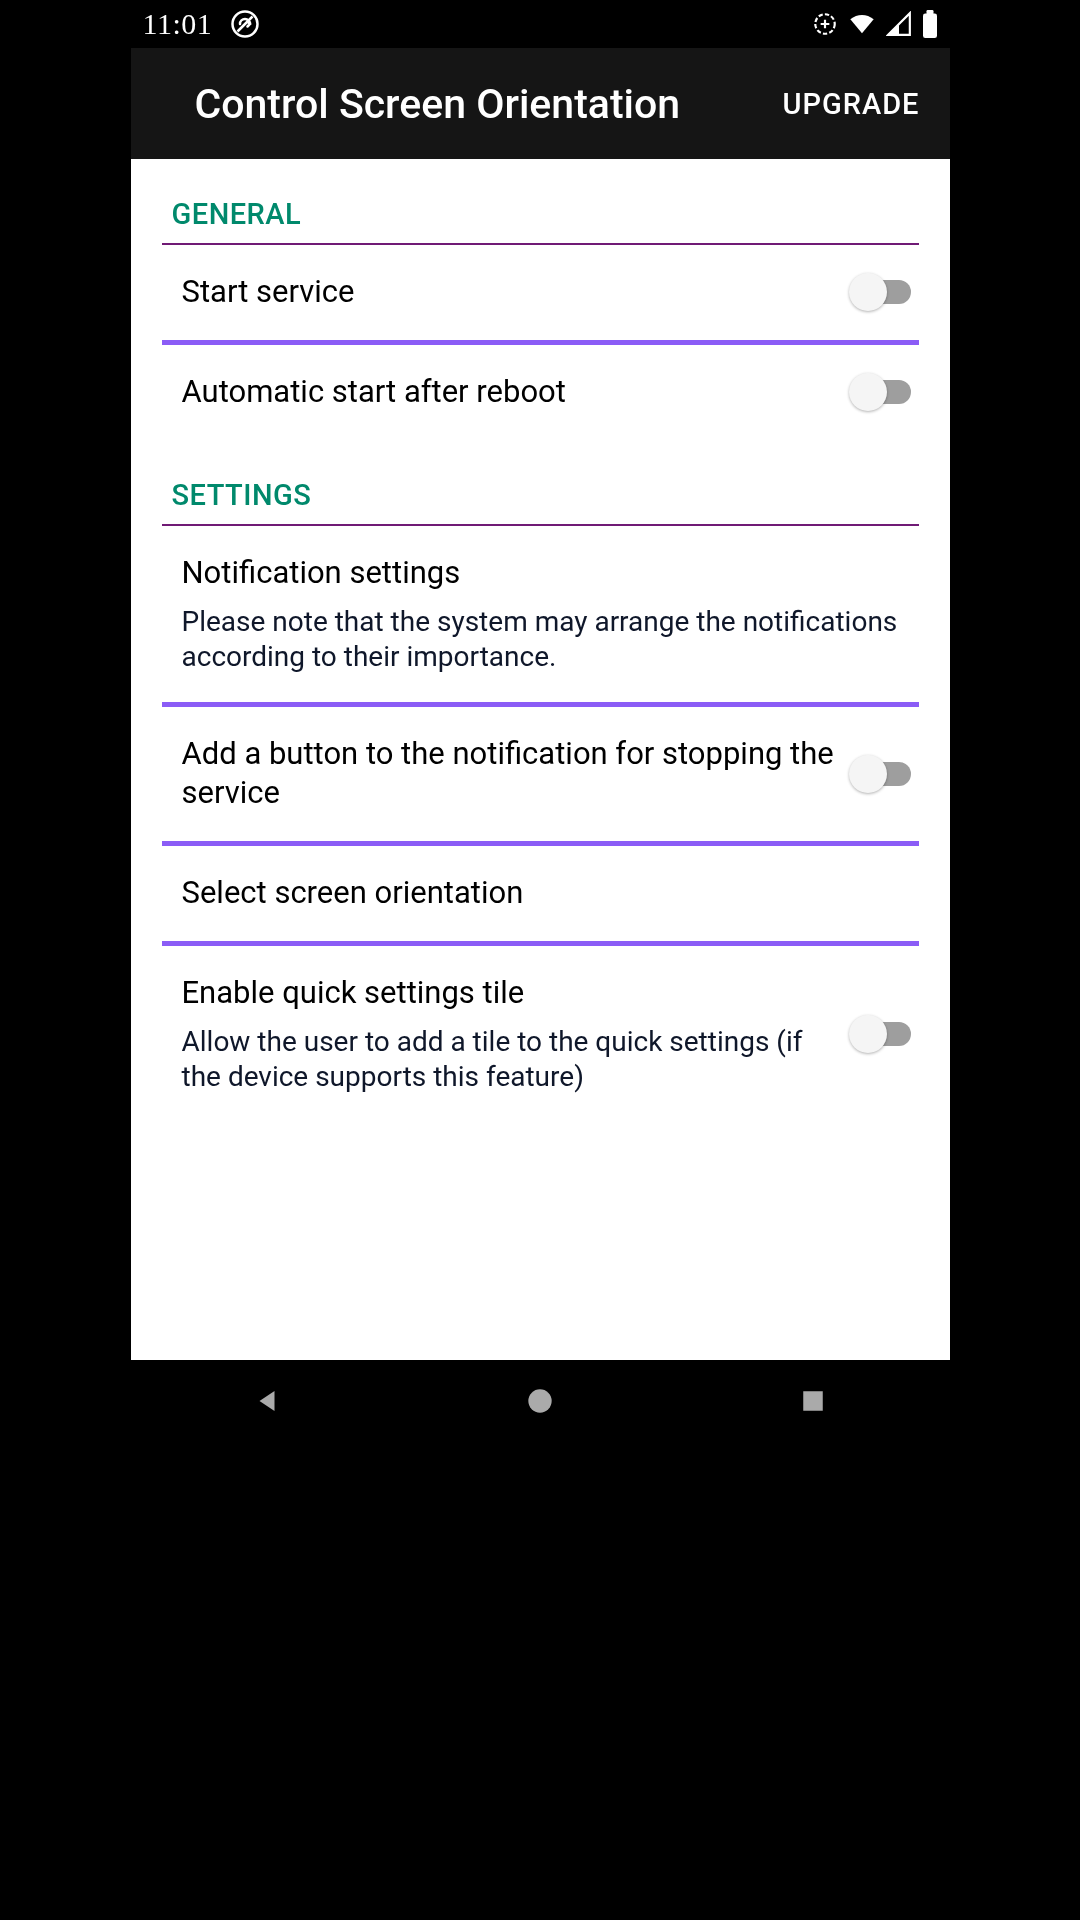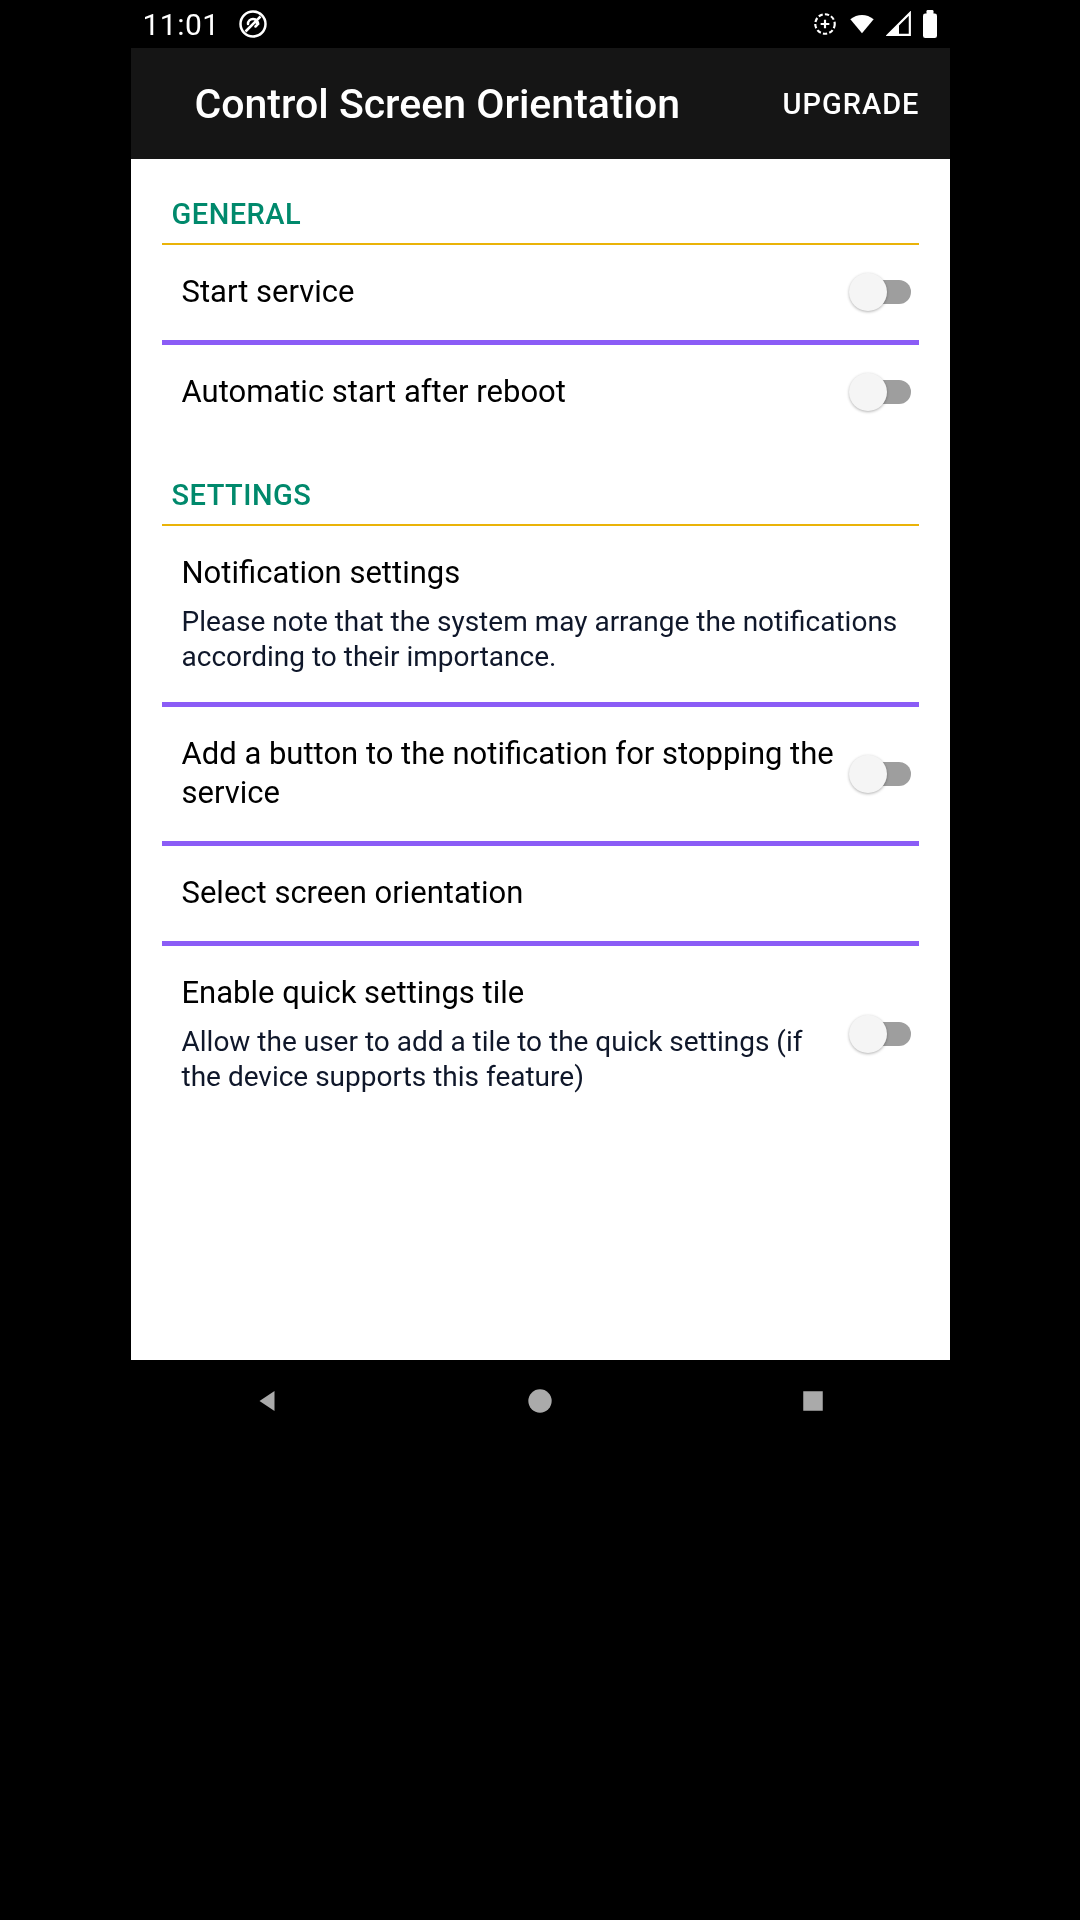--- a/index.html
+++ b/index.html
@@ -16,21 +16,21 @@
     .status-bar {
       height: 48px;
       background: #000;
       display: flex;
       align-items: center;
       justify-content: space-between;
       padding: 0 12px;
     }
     .status-left { display: flex; align-items: center; gap: 18px; }
     .status-right { display: flex; align-items: center; gap: 10px; }
-    .status-time { color: #fff; font-size: 30px; font-weight: 400; letter-spacing: 0.5px; }
+    .status-time { color: #fff; font-size: 30px; font-weight: 400; letter-spacing: 0.5px; font-family: Liberation Serif, serif; }
     .status-icon { color: #fff; display: inline-flex; align-items: center; }
     .app-bar {
       height: 111px;
       background: #151515;
       display: flex;
       align-items: center;
       justify-content: space-between;
       padding: 0 30px;
     }
     .app-title { color: #fff; font-size: 41px; font-weight: 500; margin-left: 34px; }
@@ -39,21 +39,21 @@
       background: #fff;
       height: 1201px;
       padding: 0 31px;
       overflow: hidden;
     }
     .section-header {
       color: #00896c;
       font-size: 29px;
       font-weight: 500;
       padding: 38px 10px 12px 10px;
-      border-bottom: 2px solid #eab308;
+      border-bottom: 2px solid #701a75;
       letter-spacing: 0.5px;
     }
     .row {
       display: flex;
       align-items: center;
       justify-content: space-between;
       padding: 28px 0 28px 20px;
       border-bottom: 5px solid #8b5cf6;
     }
     .row:last-child { border-bottom: none; gap: 25px; }

